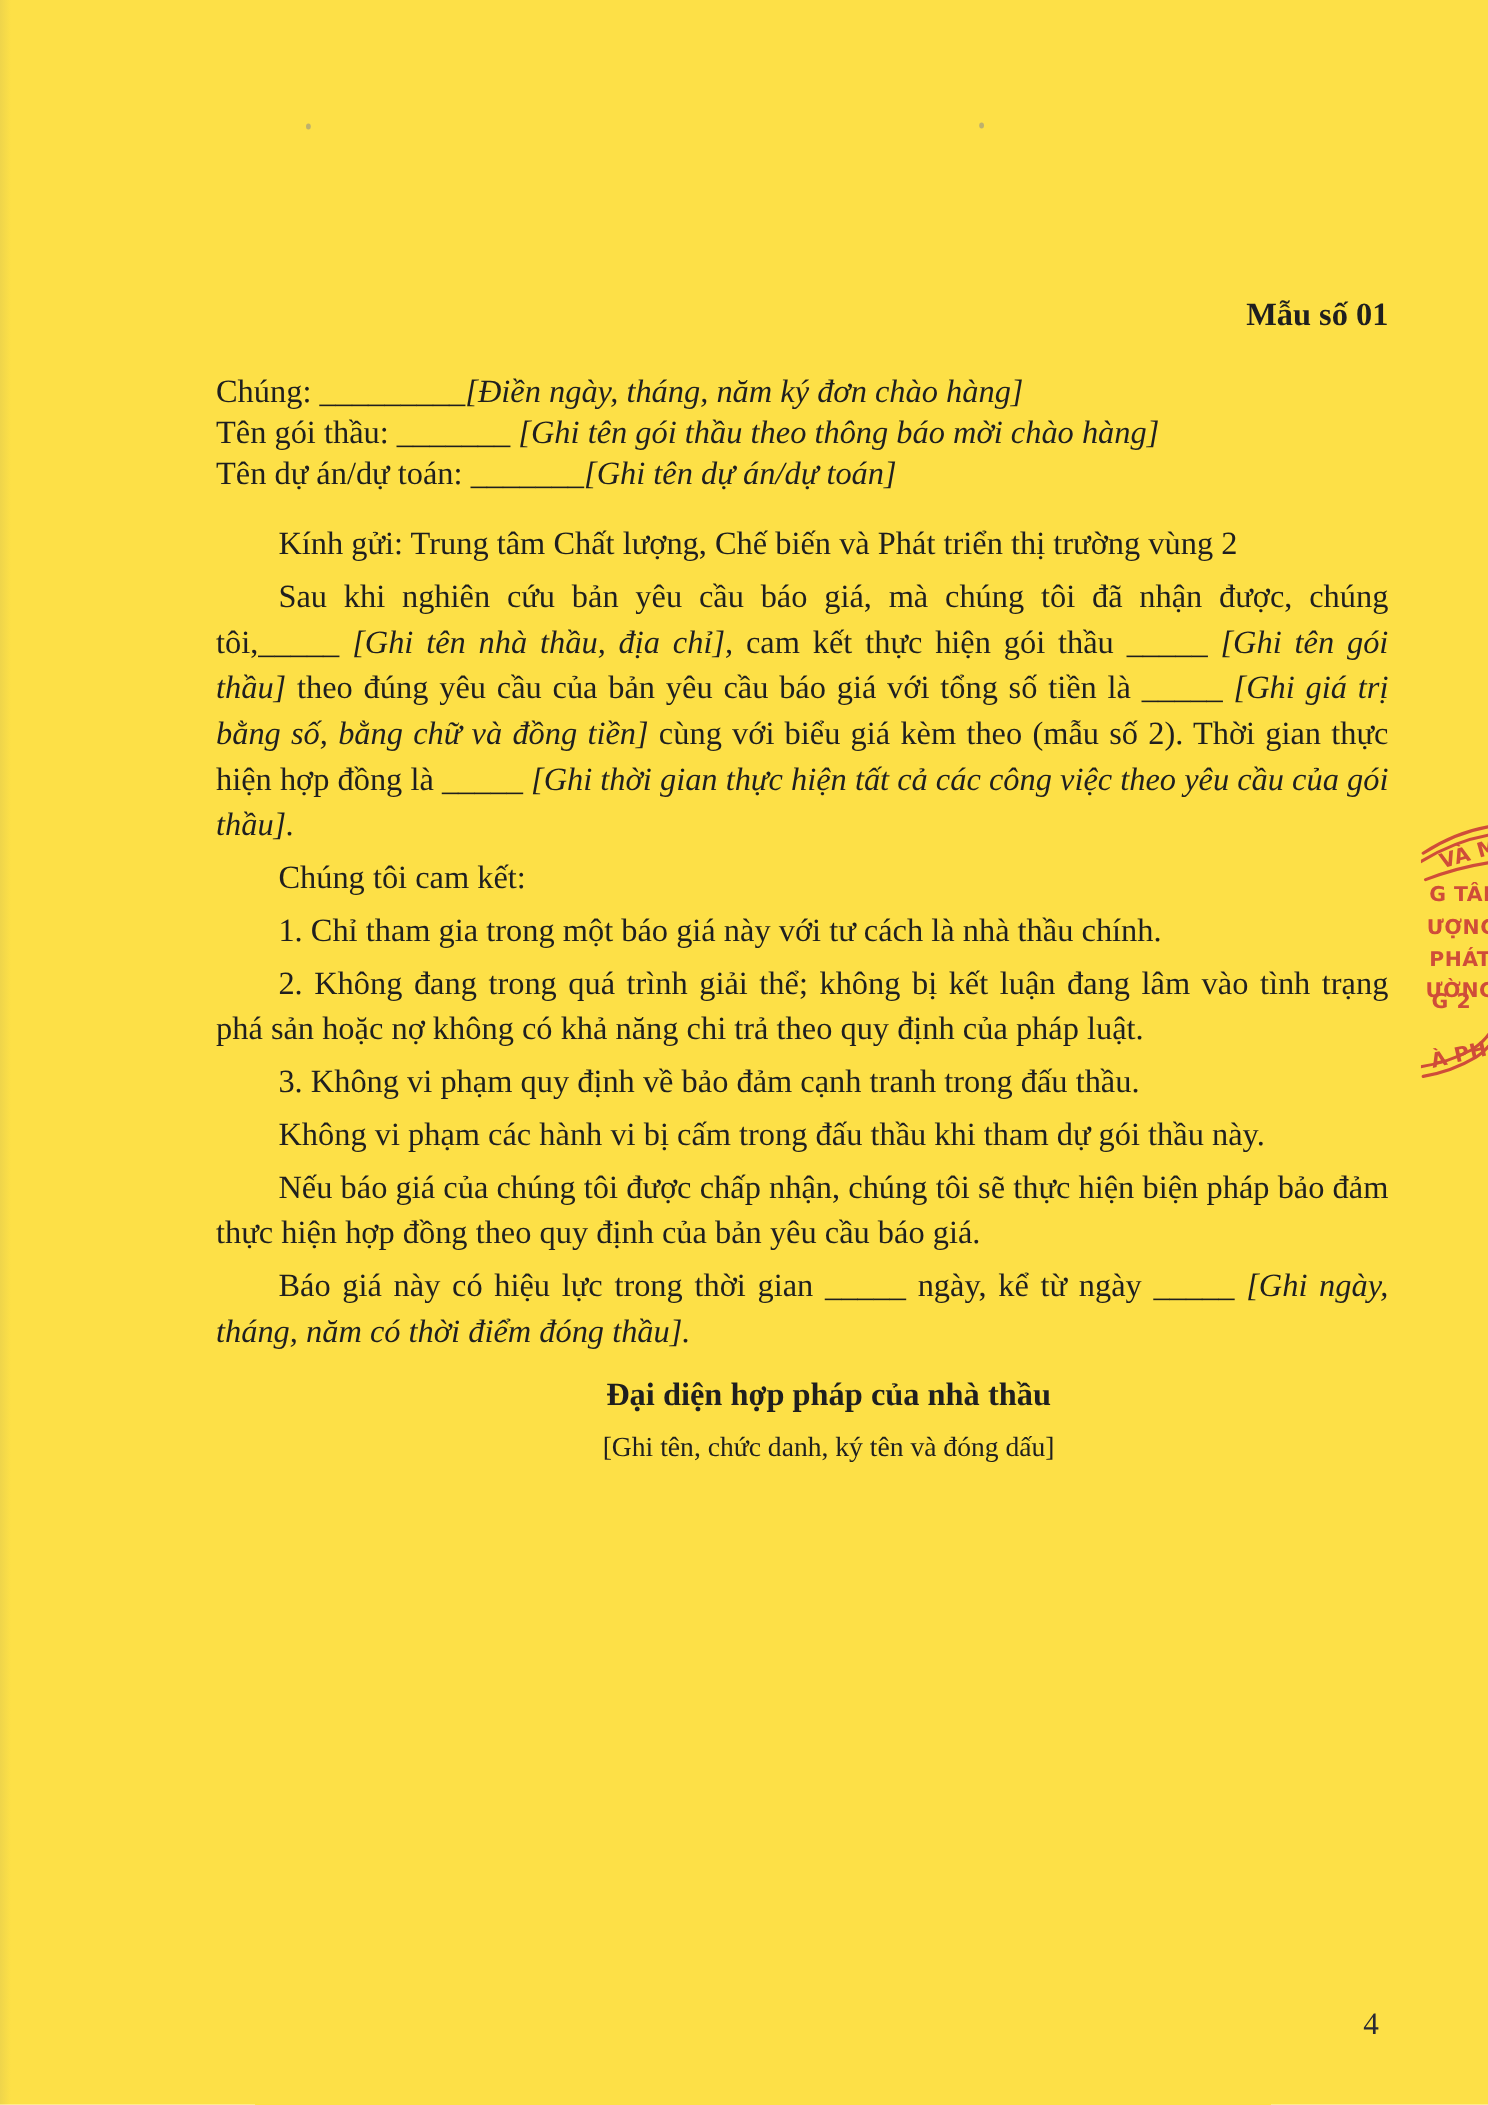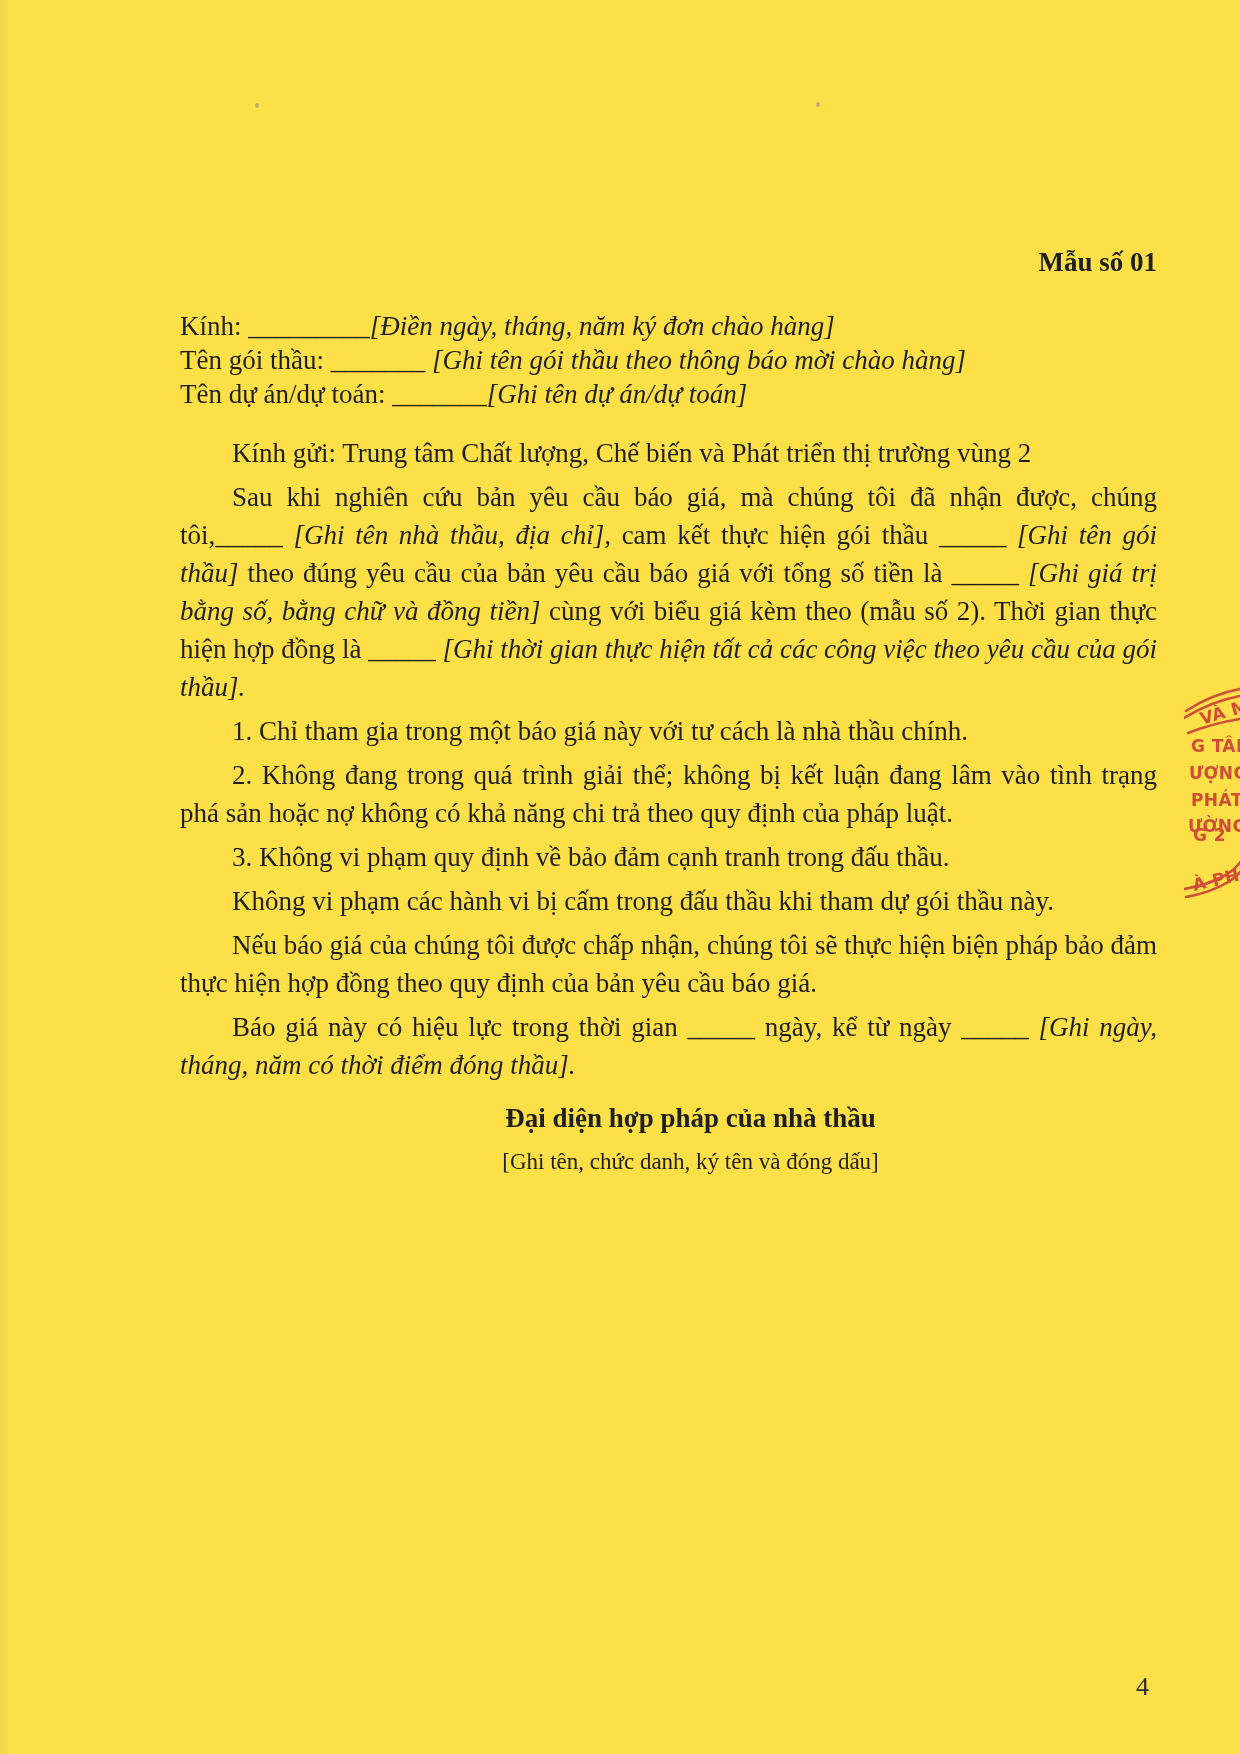--- a/index.html
+++ b/index.html
@@ -61,29 +61,30 @@
   <div class="edge-shade"></div>
   <div class="speck-dot speck-1"></div>
   <div class="speck-dot speck-2"></div>
 
   <div class="content">
 
     <p class="form-label">Mẫu số 01</p>
 
 
     <div class="fields">
-      <p class="field"><span class="s-n">Kính: _________</span><span class="s-i">[Điền ngày, tháng, năm ký đơn chào hàng]</span></p>
+      <p class="field"><span class="s-n">Chúng: _________</span><span class="s-i">[Điền ngày, tháng, năm ký đơn chào hàng]</span></p>
       <p class="field"><span class="s-n">Tên gói thầu: _______ </span><span class="s-i">[Ghi tên gói thầu theo thông báo mời chào hàng]</span></p>
       <p class="field"><span class="s-n">Tên dự án/dự toán: _______</span><span class="s-i">[Ghi tên dự án/dự toán]</span></p>
     </div>
 
     <p class="body-p">Kính gửi: Trung tâm Chất lượng, Chế biến và Phát triển thị trường vùng 2</p>
 
     <p class="body-p"><span class="s-n">Sau khi nghiên cứu bản yêu cầu báo giá, mà chúng tôi đã nhận được, chúng tôi,_____ </span><span class="s-i">[Ghi tên nhà thầu, địa chỉ],</span><span class="s-n"> cam kết thực hiện gói thầu _____ </span><span class="s-i">[Ghi tên gói thầu]</span><span class="s-n"> theo đúng yêu cầu của bản yêu cầu báo giá với tổng số tiền là _____ </span><span class="s-i">[Ghi giá trị bằng số, bằng chữ và đồng tiền]</span><span class="s-n"> cùng với biểu giá kèm theo (mẫu số 2). Thời gian thực hiện hợp đồng là _____ </span><span class="s-i">[Ghi thời gian thực hiện tất cả các công việc theo yêu cầu của gói thầu].</span></p>
 
+    <p class="body-p">Chúng tôi cam kết:</p>
 
     <p class="body-p">1. Chỉ tham gia trong một báo giá này với tư cách là nhà thầu chính.</p>
     <p class="body-p">2. Không đang trong quá trình giải thể; không bị kết luận đang lâm vào tình trạng phá sản hoặc nợ không có khả năng chi trả theo quy định của pháp luật.</p>
     <p class="body-p">3. Không vi phạm quy định về bảo đảm cạnh tranh trong đấu thầu.</p>
     <p class="body-p">Không vi phạm các hành vi bị cấm trong đấu thầu khi tham dự gói thầu này.</p>
 
     <p class="body-p">Nếu báo giá của chúng tôi được chấp nhận, chúng tôi sẽ thực hiện biện pháp bảo đảm thực hiện hợp đồng theo quy định của bản yêu cầu báo giá.</p>
 
     <p class="body-p"><span class="s-n">Báo giá này có hiệu lực trong thời gian _____ ngày, kể từ ngày _____ </span><span class="s-i">[Ghi ngày, tháng, năm có thời điểm đóng thầu].</span></p>
 

